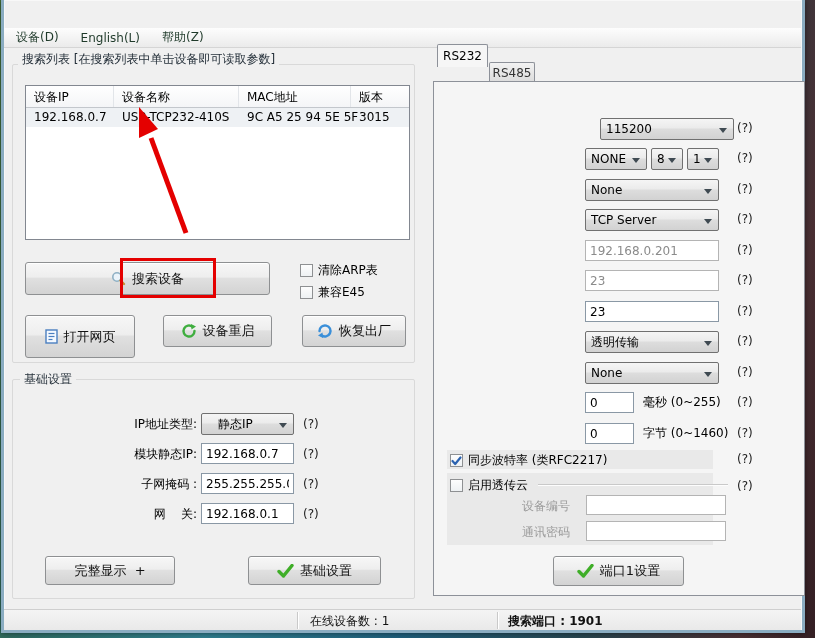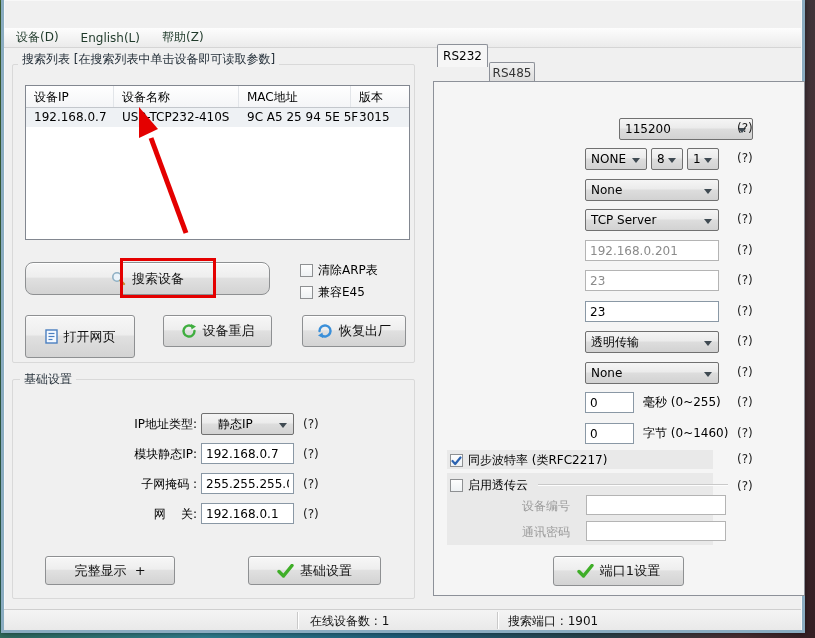--- a/index.html
+++ b/index.html
@@ -146,21 +146,21 @@
       <span class="th c4">版本</span>
     </div>
     <div class="trow">
       <span class="td c1">192.168.0.7</span>
       <span class="td c2">USR-TCP232-410S</span>
       <span class="td c3">9C A5 25 94 5E 5F</span>
       <span class="td c4">3015</span>
     </div>
   </div>
 
-  <div class="btn" style="left:25px; top:262px; width:245px; height:33px;border-radius:8px;">
+  <div class="btn" style="left:25px; top:262px; width:245px; height:33px;">
     <span>
       <svg width="15" height="15" viewBox="0 0 15 15">
         <circle cx="6" cy="6" r="4.2" fill="#eaf3fa" stroke="#8fb0c4" stroke-width="1.6"></circle>
         <line x1="9.5" y1="9.5" x2="13" y2="13" stroke="#c98a2e" stroke-width="2.4" stroke-linecap="round"></line>
       </svg>
     </span>
     <span>搜索设备</span>
   </div>
   <div class="redrect"></div>
 
@@ -235,21 +235,21 @@
         </svg>
     </span>
     <span>基础设置</span>
   </div>
 
   <div class="tab-idle">RS485</div>
   <div class="tab-active">RS232</div>
   <div class="panel"></div>
 
   <span class="plabel" style="top:118px;">串口波特率:</span>
-  <div class="combo" style="left:619px; top:118px; width:134px; z-index:3;">
+  <div class="combo" style="left:600px; top:118px; width:134px; z-index:3;">
     <span>115200</span>
     <span class="carrow"></span>
   </div>
   <span class="q" style="top:121px; z-index:3;">(?)</span>
 
   <span class="plabel" style="top:148px;">校验/数据/停止:</span>
   <div class="combo" style="left:585px; top:148px; width:62px; z-index:3;">
     <span>NONE</span>
     <span class="carrow"></span>
   </div>
@@ -343,20 +343,20 @@
           <path d="M2 7.5 L6.5 12 L15 1.5" fill="none" stroke="#3fae28" stroke-width="3.4" stroke-linecap="round" stroke-linejoin="round"></path>
         </svg>
     </span>
     <span>端口1设置</span>
   </div>
 
   <div class="statusbar">
     <span class="sdiv" style="left:293px;"></span>
     <span class="stext" style="left:306px;">在线设备数 : 1</span>
     <span class="sdiv" style="left:493px;"></span>
-    <span class="stext" style="left:504px;">搜索端口 : 1901</span>
+    <span class="stext" style="left:504px;font-weight:bold;">搜索端口 : 1901</span>
   </div>
 
   <svg class="anno" viewBox="0 0 815 638">
     <line x1="186" y1="233" x2="151" y2="138" stroke="#e40000" stroke-width="5"></line>
     <polygon points="139,107 158,129 139,138" fill="#e40000"></polygon>
   </svg>
 </div>
 
 </body></html>

